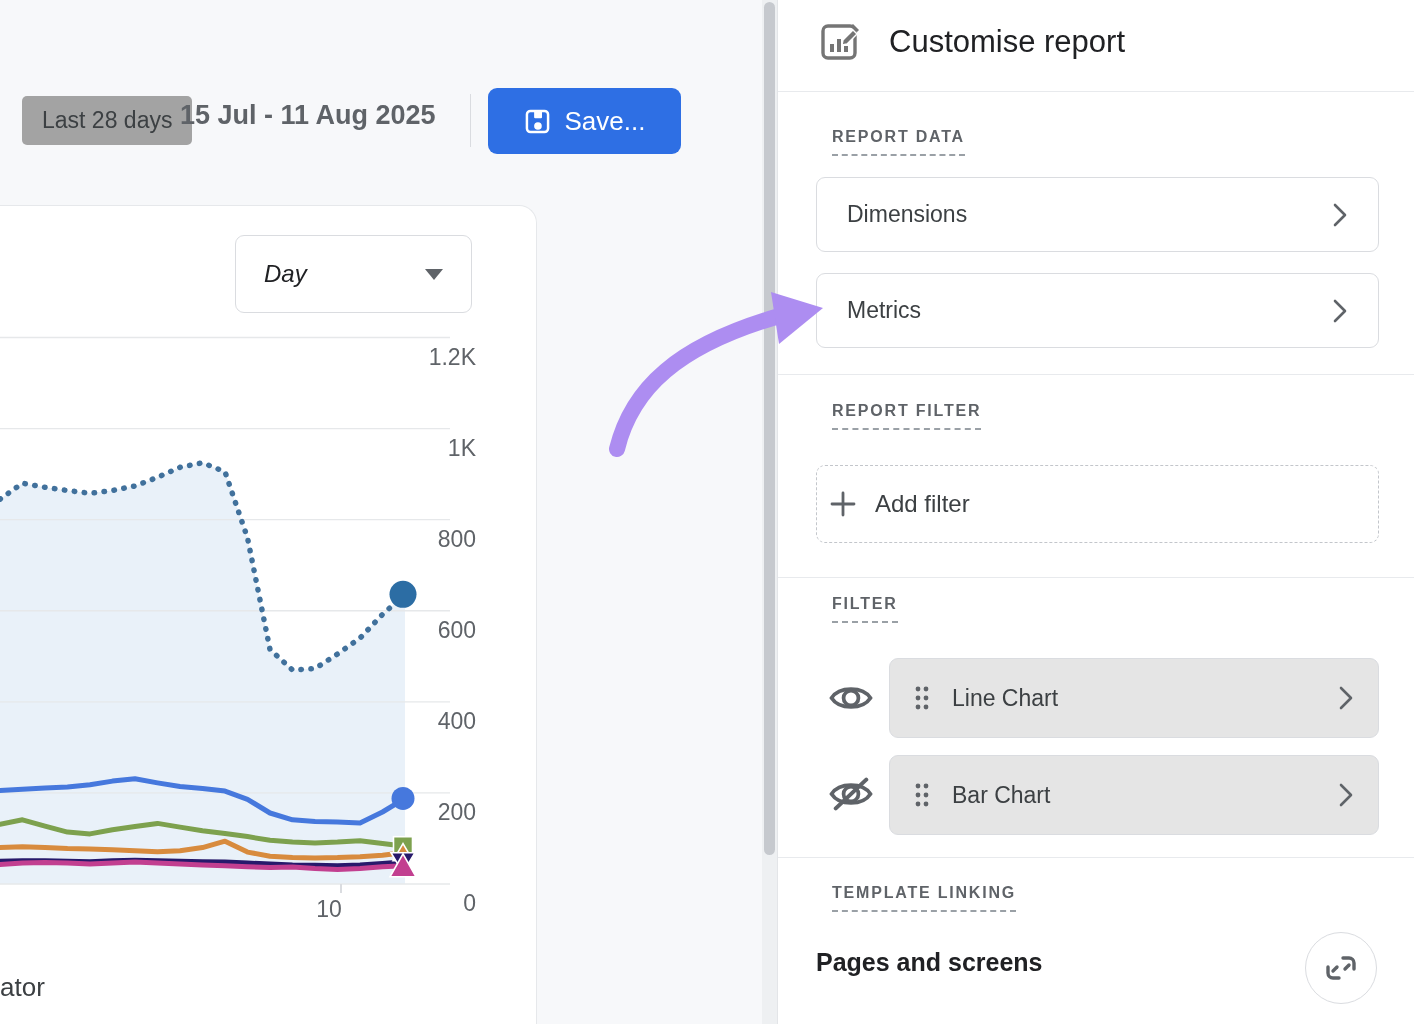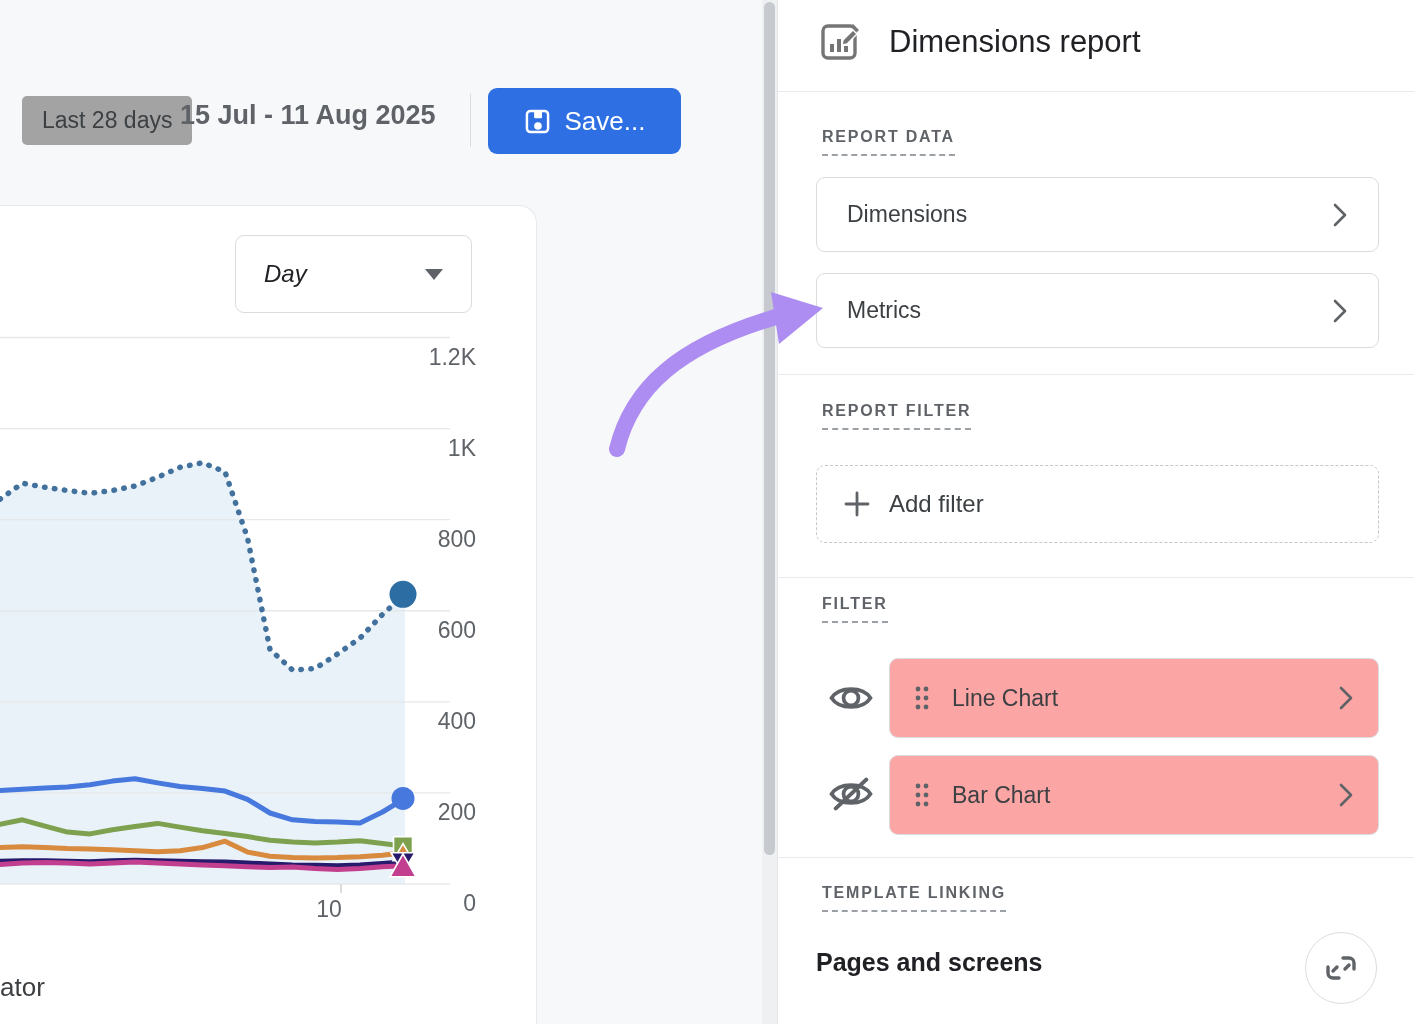--- a/index.html
+++ b/index.html
@@ -37,33 +37,33 @@
   #scrollbar-track { position:absolute; left:762px; top:0; width:15px; height:1024px; background:#eef0f2; }
   #scrollbar-thumb { position:absolute; left:764px; top:2px; width:11px; height:853px;
                      background:#c6c9ce; border-radius:6px; }
 
   
   #side-panel { position:absolute; left:777px; top:0; width:637px; height:1024px; background:#fff;
                 border-left:1px solid #e3e5e8; }
   .panel-divider { position:absolute; left:0; width:637px; height:1px; background:#e8eaed; }
   #panel-title-row { position:absolute; left:41px; top:20px; display:flex; align-items:center; gap:26px; }
   #panel-title { font-size:31px; color:#202124; }
-  .section-heading { position:absolute; left:44px; display:inline-block; font-size:16px; font-weight:600;
+  .section-heading { position:absolute; left:54px; display:inline-block; font-size:16px; font-weight:600;
                      letter-spacing:1.8px; color:#5f6368; padding-bottom:8px;
                      border-bottom:2px dashed #9aa0a6; }
   .nav-row { position:absolute; left:38px; width:563px; height:75px; background:#fff;
              border:1px solid #dadce0; border-radius:9px; display:flex; align-items:center;
              padding:9px 30px; cursor:pointer; }
   .nav-row .lbl { font-size:23px; color:#3c4043; }
   .nav-row .chev { margin-left:auto; }
   #add-filter-row { position:absolute; left:38px; top:465px; width:563px; height:78px;
              border:1px dashed #c3c6cb; border-radius:9px; display:flex; align-items:center;
-             padding:0 26px; gap:18px; cursor:pointer; background:#fff; }
+             padding:0 12px; gap:18px; cursor:pointer; background:#fff; }
   #add-filter-row .lbl { font-size:24px; color:#3c4043; }
-  .chart-row { position:absolute; left:111px; width:490px; height:80px; background:#fca5a5;
+  .chart-row { position:absolute; left:111px; width:490px; height:80px; background:#e5e5e5;
              border:1px solid #dadce0; border-radius:9px; display:flex; align-items:center;
              padding:0 24px; gap:22px; cursor:pointer; }
   .chart-row .lbl { font-size:23px; color:#3c4043; }
   .chart-row .chev { margin-left:auto; }
   .eye-btn { position:absolute; left:51px; width:44px; height:34px; cursor:pointer; }
   #template-name { position:absolute; left:38px; top:948px; font-size:25px; font-weight:600; color:#202124; }
   #unlink-button { position:absolute; left:527px; top:932px; width:72px; height:72px; border-radius:50%;
                    background:#fff; border:1px solid #dadce0; display:flex; align-items:center;
                    justify-content:center; cursor:pointer; }
 
@@ -134,21 +134,21 @@
 
   <div id="panel-title-row">
     <svg width="44" height="44" viewBox="0 0 44 44">
       <rect x="4" y="6" width="32" height="32" rx="5" fill="none" stroke="#757575" stroke-width="3.4"></rect>
       <rect x="11" y="24" width="4" height="8" fill="#757575"></rect>
       <rect x="18" y="19" width="4" height="13" fill="#757575"></rect>
       <rect x="25" y="26" width="4" height="6" fill="#757575"></rect>
       <path d="M24 20 L34 10 L38 14 L28 24 L23 25 Z" fill="#757575" stroke="#fff" stroke-width="1.4"></path>
       <path d="M34 4 L40 10 L38 12 L32 6 Z" fill="#757575"></path>
     </svg>
-    <span id="panel-title">Dimensions report</span>
+    <span id="panel-title">Customise report</span>
   </div>
 
   <div class="panel-divider" style="top:91px"></div>
 
   <span class="section-heading" style="top:128px">REPORT DATA</span>
 
   <div class="nav-row" style="top:177px">
     <span class="lbl">Dimensions</span>
     <svg class="chev" width="16" height="26" viewBox="0 0 16 26">
       <path d="M3 3 L13 13 L3 23" fill="none" stroke="#5f6368" stroke-width="2.6" stroke-linecap="round" stroke-linejoin="round"></path>

